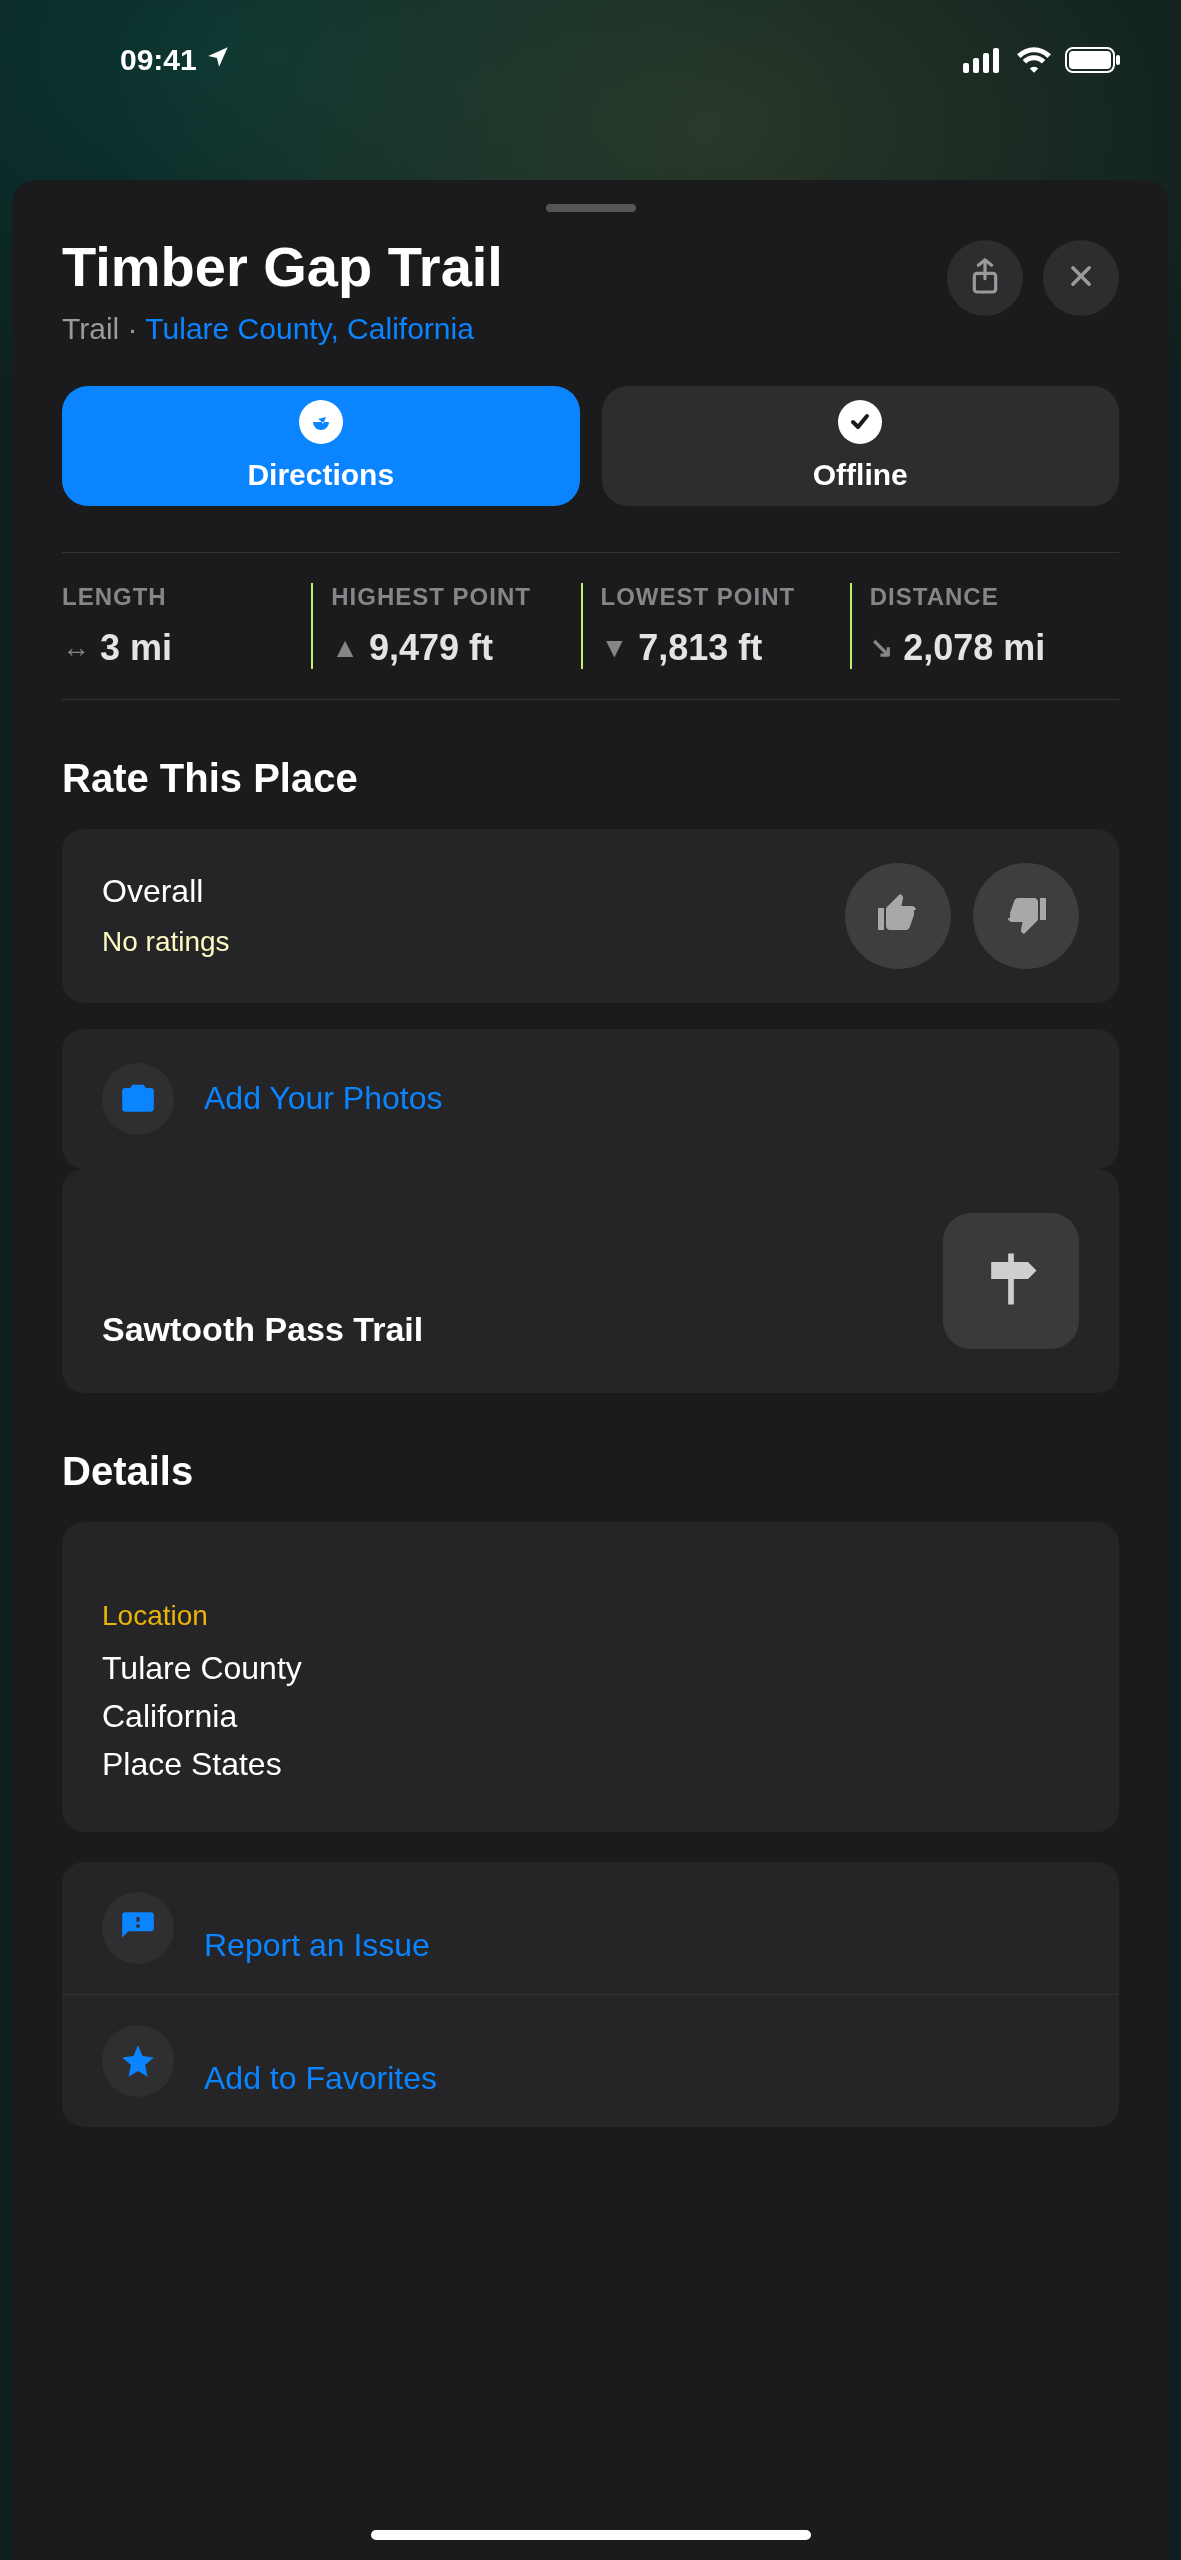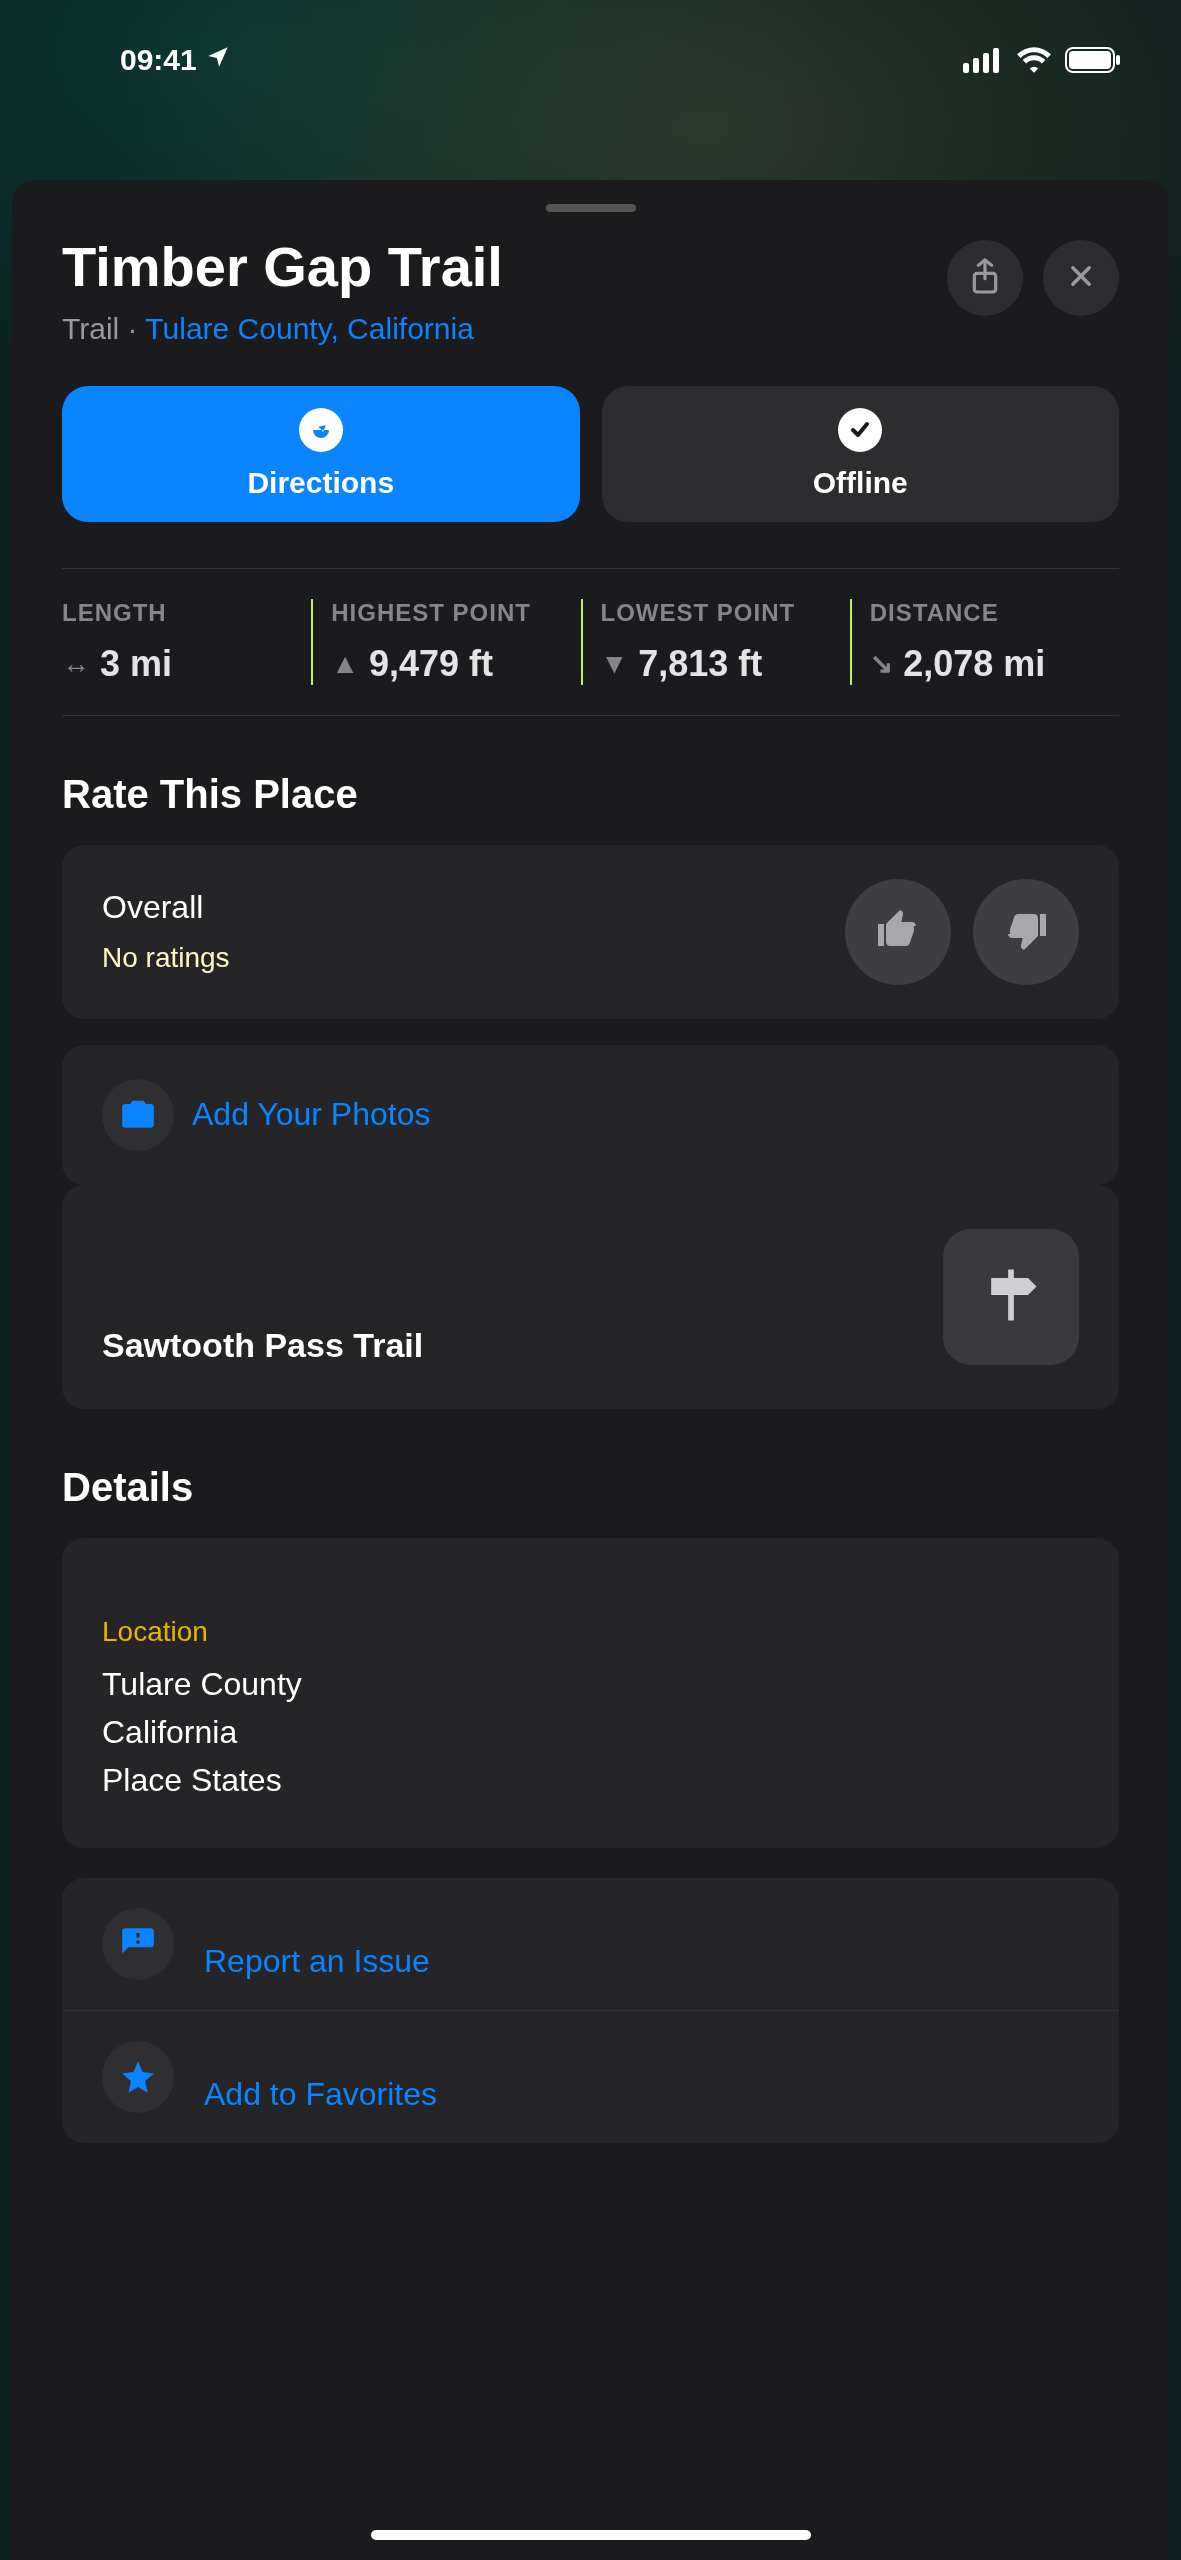--- a/index.html
+++ b/index.html
@@ -47,21 +47,21 @@
   .subtitle .link { color:#0a84ff; }
   .header-actions { display:flex; gap:20px; margin-top:4px; }
   .circle-btn {
     width:76px; height:76px; border-radius:50%;
     background:#2d2d2f; display:flex; align-items:center; justify-content:center;
     color:#9a9a9d;
   }
 
   .action-row { display:flex; gap:22px; margin-top:40px; }
   .action-btn {
-    flex:1; height:136px; border-radius:26px;
+    flex:1; height:120px; border-radius:26px;
     display:flex; flex-direction:column; align-items:center; justify-content:center;
     gap:14px; font-size:30px; font-weight:600;
   }
   .action-btn.primary { background:#0a84ff; color:#fff; }
   .action-btn.secondary { background:#2d2d2f; color:#fff; }
   .action-icon-wrap {
     width:44px; height:44px; border-radius:50%; background:#fff;
     display:flex; align-items:center; justify-content:center;
   }
   .action-dots { display:flex; gap:8px; height:44px; align-items:center; }
@@ -83,21 +83,21 @@
     background:#252527; border-radius:22px;
     padding:34px 40px;
   }
   .rate-card { display:flex; align-items:center; justify-content:space-between; }
   .rate-left .rl-title { font-size:32px; font-weight:500; color:#fff; }
   .rate-left .rl-sub { font-size:28px; color:#fef9c3; margin-top:16px; }
   .thumb-btns { display:flex; gap:22px; }
   .thumb-btn { width:106px; height:106px; border-radius:50%; background:#3e3e40;
     display:flex; align-items:center; justify-content:center; color:#a8a8aa; }
 
-  .photo-card { margin-top:26px; display:flex; align-items:center; gap:18px; }
+  .photo-card { margin-top:26px; display:flex; align-items:center; gap:30px; }
   .photo-icon { width:72px; height:72px; border-radius:50%; background:#2f2f31;
     display:flex; align-items:center; justify-content:center; }
   .photo-label { font-size:32px; color:#0a84ff; font-weight:500; }
 
   .trailhead-card { display:flex; align-items:flex-end; justify-content:space-between; padding:44px 40px; }
   .trailhead-name { font-size:34px; font-weight:600; }
   .trailhead-btn {
     width:136px; height:136px; border-radius:28px; background:#3a3a3c;
     display:flex; align-items:center; justify-content:center; color:#cfcfd1;
   }

